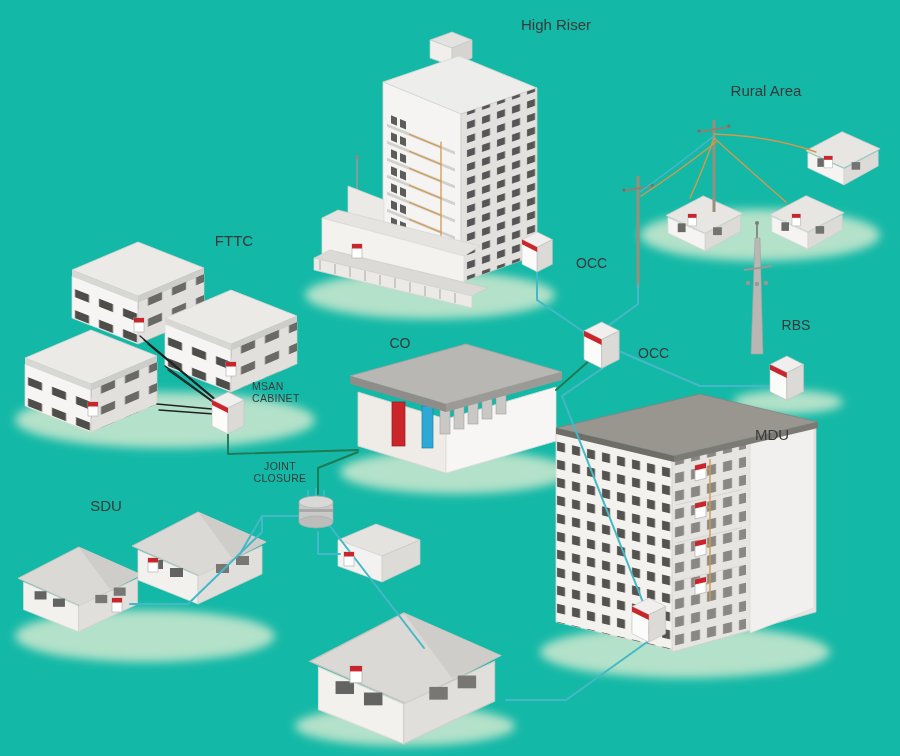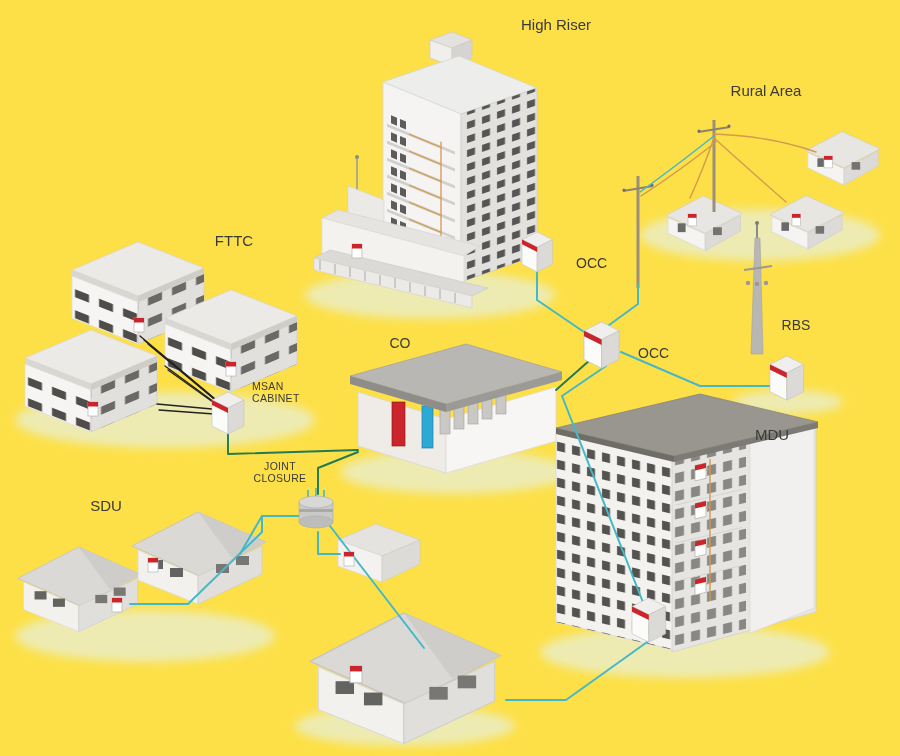--- a/index.html
+++ b/index.html
@@ -1,16 +1,16 @@
 <!DOCTYPE html>
 <html><head>
 <meta charset="utf-8">
 <style>
   html,body{margin:0;padding:0;background:#ffffff;}
-  .stage{position:relative;width:900px;height:756px;background:#fde047;overflow:hidden;
+  .stage{position:relative;width:900px;height:756px;background:#14b8a6;overflow:hidden;
          font-family:"Liberation Sans", sans-serif;}
   svg{display:block;}
   text{font-family:"Liberation Sans", sans-serif;fill:#3a3a3a;}
   .lbl-lg{font-size:15px;}
   .lbl-md{font-size:14px;}
   .lbl-sm{font-size:10.5px;letter-spacing:.3px;}
 </style>
 </head>
 <body>
 

